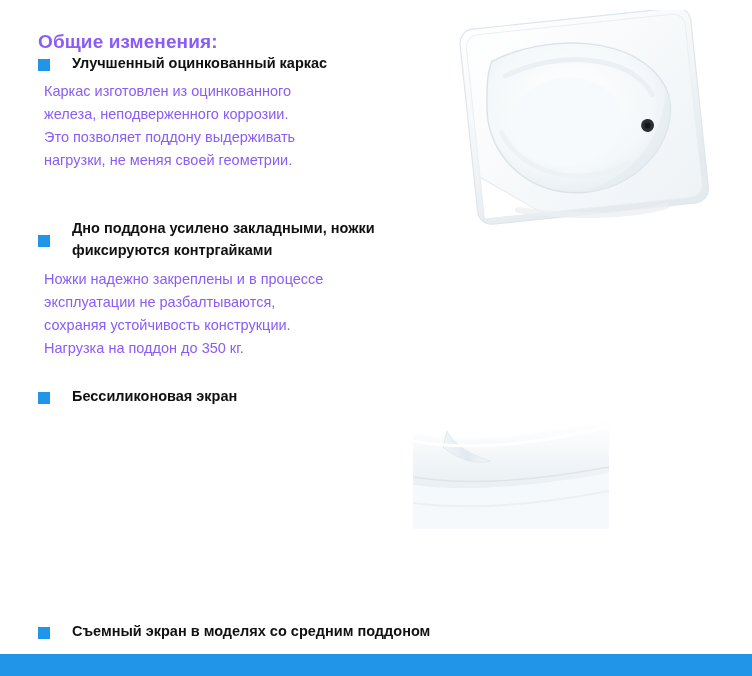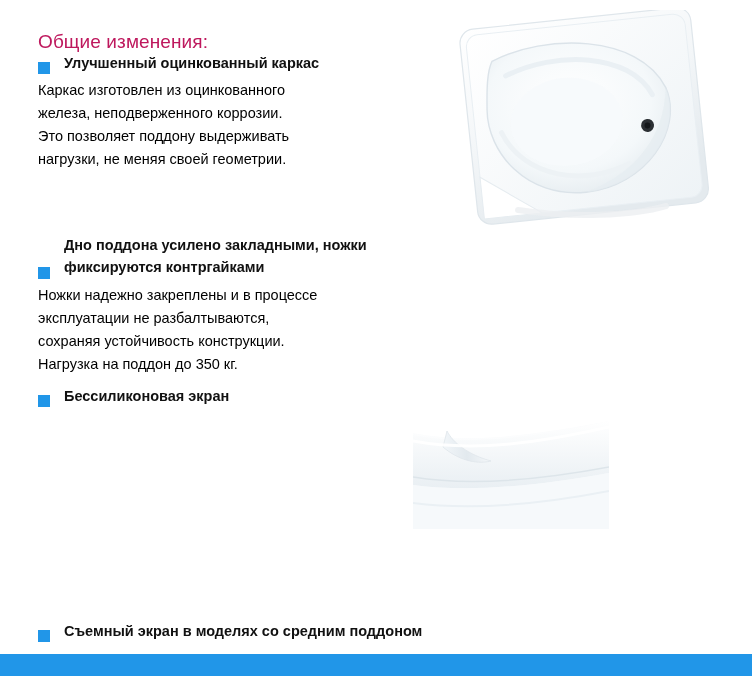--- a/index.html
+++ b/index.html
@@ -22,61 +22,61 @@
     height: 676px;
     background: #ffffff;
   }
 
   
   .main-title {
     position: absolute;
     left: 38px;
     top: 18px;
     font-size: 19px;
-    font-weight: normal;
-    color: #be185d;
+    font-weight: bold;
+    color: #8b5cf6;
     letter-spacing: 0.1px;
   }
 
   
   .section {
     position: absolute;
     left: 38px;
     width: 420px;
   }
   .section-1 { top: 52px; }
-  .section-2 { top: 234px; }
+  .section-2 { top: 217px; }
   .section-3 { top: 385px; }
   .section-4 { top: 620px; }
 
   .section-head {
     display: flex;
-    align-items: flex-end;
-    gap: 14px;
+    align-items: center;
+    gap: 22px;
     margin-bottom: 5px;
   }
   .bullet-square {
     flex: 0 0 auto;
     width: 12px;
     height: 12px;
     background: #2196e8;
     margin-top: 4px;
   }
   .section-title {
     font-size: 14.5px;
     font-weight: bold;
     color: #111111;
     line-height: 1.55;
     max-width: 400px;
   }
   .section-body {
     font-size: 14.5px;
-    color: #000000;
+    color: #8b5cf6;
     line-height: 1.58;
-    margin: 0;
+    margin: 6px;
     white-space: pre-line;
   }
 
   
   .photo {
     position: absolute;
     overflow: hidden;
   }
   .photo-tray {
     left: 452px;

